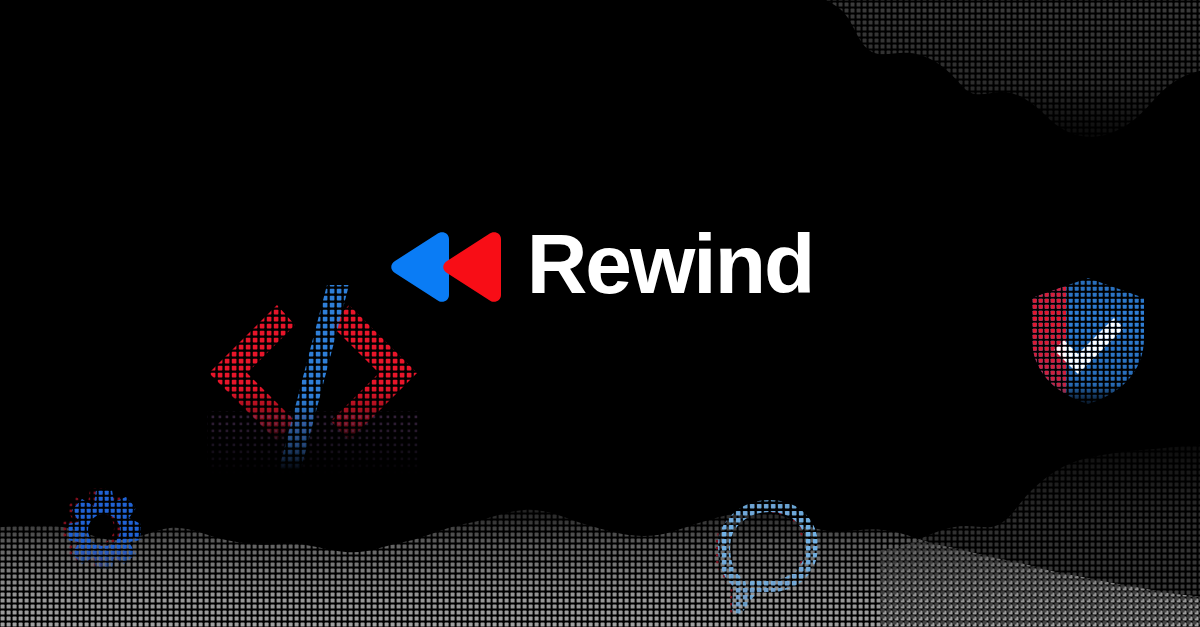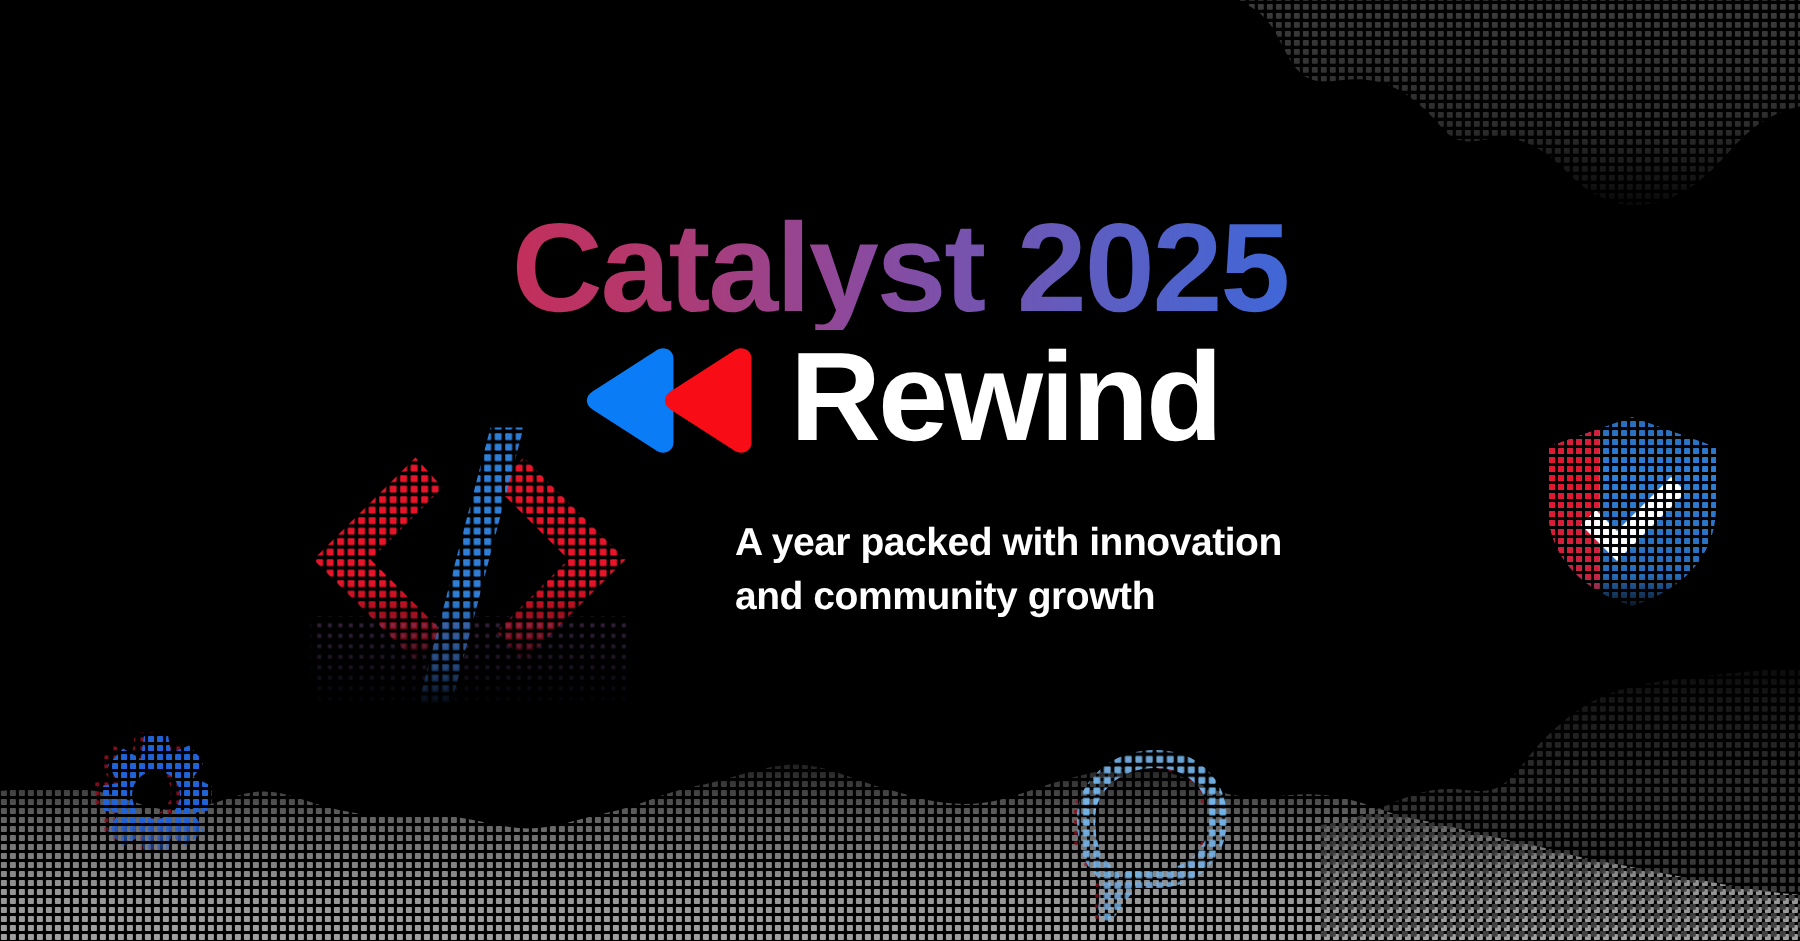--- a/index.html
+++ b/index.html
@@ -365,35 +365,30 @@
           </g>
         </mask>
       </defs>
       <rect width="112" height="126" fill="url(#bDotRed)" mask="url(#mBubbleRed)" opacity="0.95"></rect>
       <rect width="112" height="126" fill="url(#bDotBlue)" mask="url(#mBubble)"></rect>
     </svg>
   </div>
 
   <div id="content">
 
-    <h1 id="title-line">Catalyst 2025</h1>
 
     <div id="rewind-line">
 
       <span id="rewind-icon">
         <svg width="118" height="72" viewBox="0 0 118 72" xmlns="http://www.w3.org/2000/svg">
 
           <path d="M 62,8 L 62,64 C 62,70 55,73 50,69 L 8,42 C 3,39 3,33 8,30 L 50,3 C 55,-1 62,2 62,8 Z" fill="#0a7cf5"></path>
 
           <path d="M 114,8 L 114,64 C 114,70 107,73 102,69 L 60,42 C 55,39 55,33 60,30 L 102,3 C 107,-1 114,2 114,8 Z" fill="#f80d16"></path>
         </svg>
       </span>
 
       <span id="rewind-word">Rewind</span>
     </div>
 
-    <div id="subtitle">
-      <span class="sub-line">A year packed with innovation</span>
-      <span class="sub-line">and community growth</span>
-    </div>
 
   </div>
 </div>
 
 </body></html>

